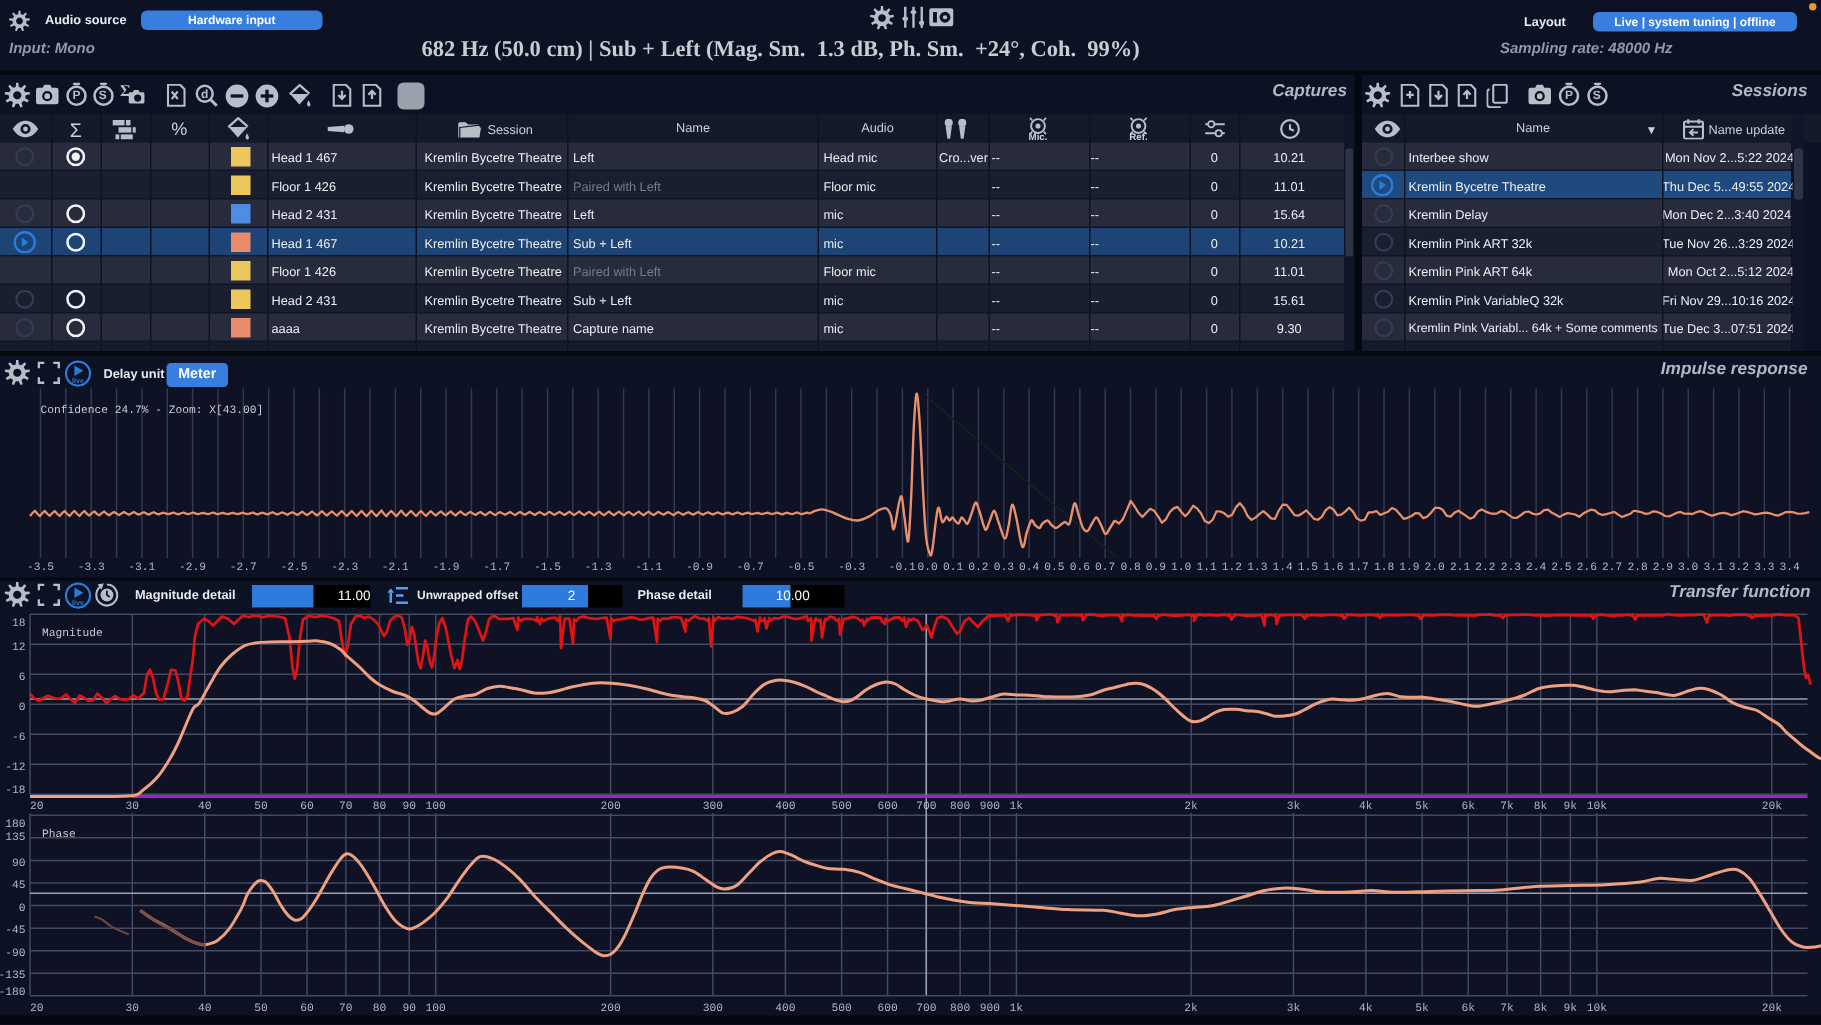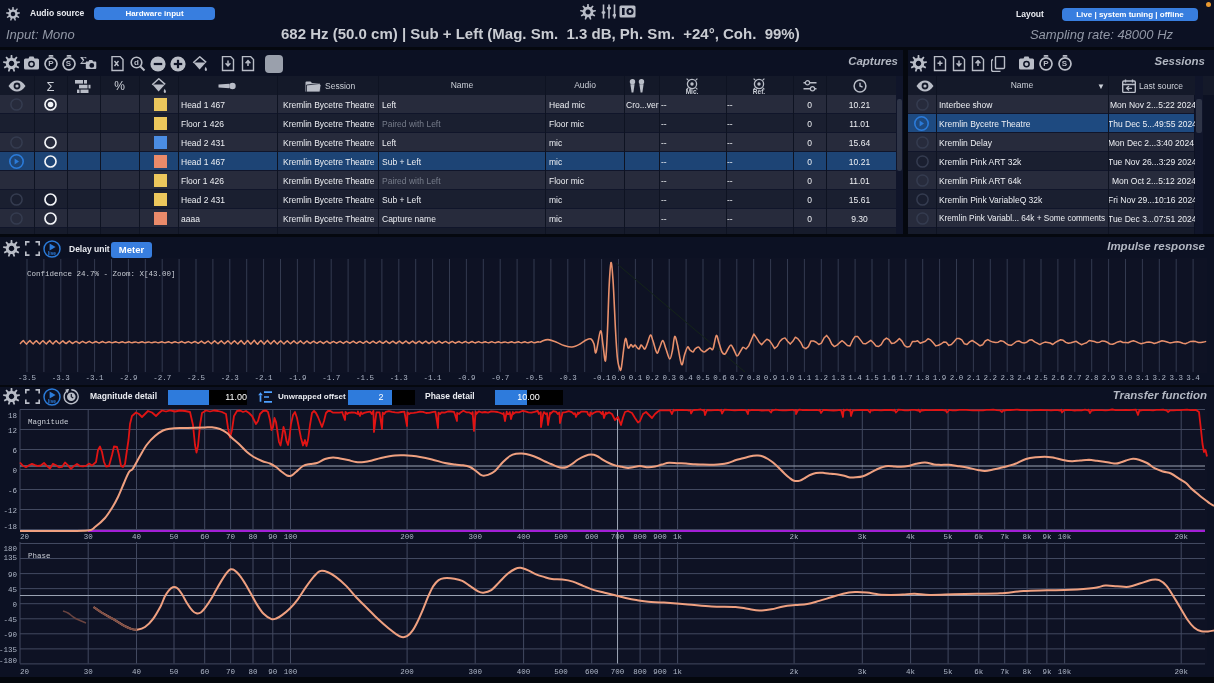--- a/index.html
+++ b/index.html
@@ -1,20 +1,20 @@
 <!DOCTYPE html>
 <html><head><meta charset="utf-8"><style>*{margin:0;padding:0;box-sizing:border-box}
 html,body{width:1214px;height:683px;overflow:hidden}
 body{background:#0c1123;font-family:"Liberation Sans",sans-serif;position:relative}
 .abs{position:absolute}
 .ttl{font-style:italic;font-weight:bold;font-size:11.5px;color:#b2b7c2}
 .lbl{font-weight:bold;font-size:8.5px;color:#e9ebf0}
-.it{font-style:italic;font-weight:normal;font-size:13px;color:#9298a6}
+.it{font-style:italic;font-weight:bold;font-size:10px;color:#9298a6}
 .btn{background:#387edf;border-radius:4px;color:#fff;font-weight:bold;font-size:8px;text-align:center}
-.mono{font-family:Liberation Sans, sans-serif}
+.mono{font-family:Liberation Serif, serif}
 .cell{font-size:8.5px;color:#edeff3;white-space:nowrap}
 svg{display:block}
 </style></head>
 <body>
 <svg width="0" height="0" style="position:absolute">
 <defs>
 <g id="gear">
         <path d="M7.92,3.10 L8.18,0.04 L9.82,0.04 L10.08,3.10 L11.96,3.78 L14.14,1.61 L15.39,2.66 L13.62,5.18 L14.62,6.91 L17.69,6.64 L17.97,8.25 L15.00,9.04 L14.65,11.01 L17.17,12.78 L16.35,14.19 L13.57,12.89 L12.04,14.18 L12.83,17.14 L11.30,17.70 L10.00,14.92 L8.00,14.92 L6.70,17.70 L5.17,17.14 L5.96,14.18 L4.43,12.89 L1.65,14.19 L0.83,12.78 L3.35,11.01 L3.00,9.04 L0.03,8.25 L0.31,6.64 L3.38,6.91 L4.38,5.18 L2.61,2.66 L3.86,1.61 L6.04,3.78 Z M9.0,6.1 a2.9,2.9 0 1 0 0.01,0 z" fill-rule="evenodd"></path>
       </g>
 <g id="cam">
@@ -152,21 +152,21 @@
     <use href="#gear"></use>
   </svg>
 <svg class="abs" style="left:601px;top:4px;color:#b9bdc7" width="15" height="15" viewBox="0 0 15 15" fill="#b9bdc7">
     <use href="#vsliders"></use>
   </svg>
 <svg class="abs" style="left:619px;top:5px;color:#b9bdc7" width="17" height="13" viewBox="0 0 17 13" fill="#b9bdc7">
     <use href="#io"></use>
   </svg>
 <div class="abs lbl" style="left:1016px;top:9px">Layout</div>
 <div class="abs btn" style="left:1062px;top:8px;width:136px;height:13px;line-height:13px">Live | system tuning | offline</div>
-<div class="abs it" style="left:1000px;top:27px;width:203px;text-align:center">Sampling rate: 48000 Hz</div>
+<div class="abs it" style="left:1000px;top:27px;width:203px;text-align:left">Sampling rate: 48000 Hz</div>
 <div class="abs" style="left:1206px;top:2px;width:5px;height:5px;border-radius:50%;background:#e8982f"></div>
 <div class="abs" style="left:0;top:47px;width:1214px;height:2.5px;background:#05080f"></div>
 <svg class="abs" style="left:3px;top:55px;color:#b9bdc7" width="17" height="17" viewBox="0 0 18 18" fill="#b9bdc7">
     <use href="#gear"></use>
   </svg>
 <svg class="abs" style="left:23px;top:56px;color:#b9bdc7" width="17" height="15" viewBox="0 0 17 15" fill="#b9bdc7">
     <use href="#cam"></use>
   </svg>
 <svg class="abs" style="left:43px;top:55px;color:#b9bdc7" width="16" height="16" viewBox="0 0 16 16" fill="#b9bdc7">
     <use href="#sw"></use>
@@ -392,21 +392,21 @@
 <div class="abs ttl" style="left:1000px;top:55px;width:205px;text-align:right">Sessions</div>
 <div class="abs" style="left:908px;top:76px;width:306px;height:19px;background:#141929"></div>
 <svg class="abs" style="left:916px;top:79.5px;color:#b9bdc7" width="18" height="12" viewBox="0 0 18 12" fill="#b9bdc7">
     <use href="#eye"></use>
   </svg>
 <div class="abs cell" style="left:936px;top:79.5px;width:172px;text-align:center;color:#ccd0d8">Name</div>
 <div class="abs" style="left:1097px;top:82px;color:#ccd0d8;font-size:8px">▼</div>
 <svg class="abs" style="left:1122px;top:79px;color:#b9bdc7" width="14" height="14" viewBox="0 0 14 14" fill="#b9bdc7">
     <use href="#calendar"></use>
   </svg>
-<div class="abs cell" style="left:1139px;top:81px;color:#ccd0d8">Last source</div>
+<div class="abs cell" style="left:1139px;top:81px;color:#ccd0d8">Name update</div>
 <div class="abs" style="left:908px;top:95px;width:286px;height:19px;background:#272b3c;border-bottom:1px solid #10152a"></div>
 <svg class="abs" style="left:915.5px;top:98.0px" width="13" height="13">
     <circle cx="6.5" cy="6.5" r="5.6" fill="none" stroke="#353c50" stroke-width="1.5"></circle>
   </svg>
 <div class="abs cell" style="left:939px;top:100px;width:172px;overflow:hidden;font-size:8.5px">Interbee show</div>
 <div class="abs cell" style="left:1108px;top:100px;width:88px;text-align:right">Mon Nov 2...5:22 2024</div>
 <div class="abs" style="left:908px;top:114px;width:286px;height:19px;background:#1e4a80;border-bottom:1px solid #10152a"></div>
 <svg class="abs" style="left:914px;top:116.0px" width="15" height="15">
     <circle cx="7.5" cy="7.5" r="6.7" fill="none" stroke="#2b7bd9" stroke-width="1.6"></circle>
     <path d="M5.6,4.4 l4.4,3.1 -4.4,3.1 z" fill="#2b7bd9"></path>

